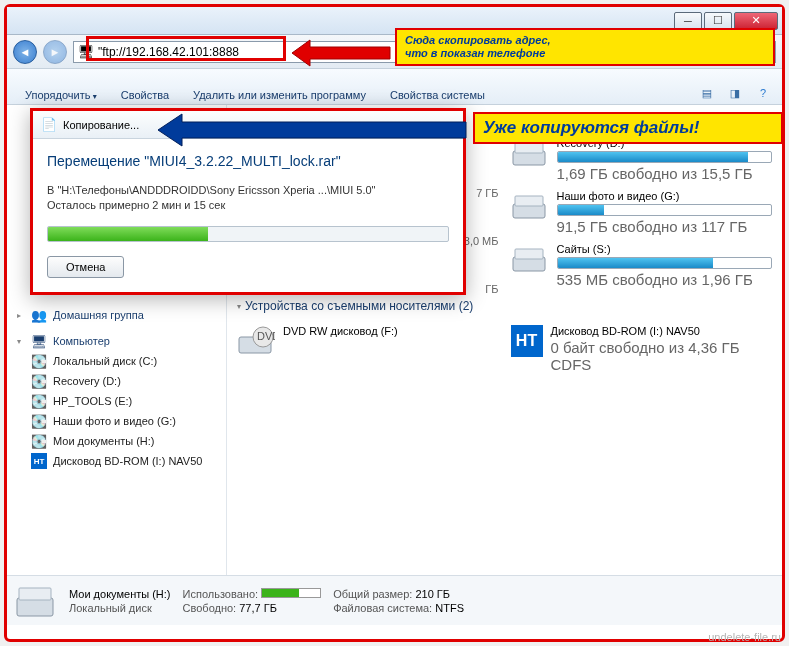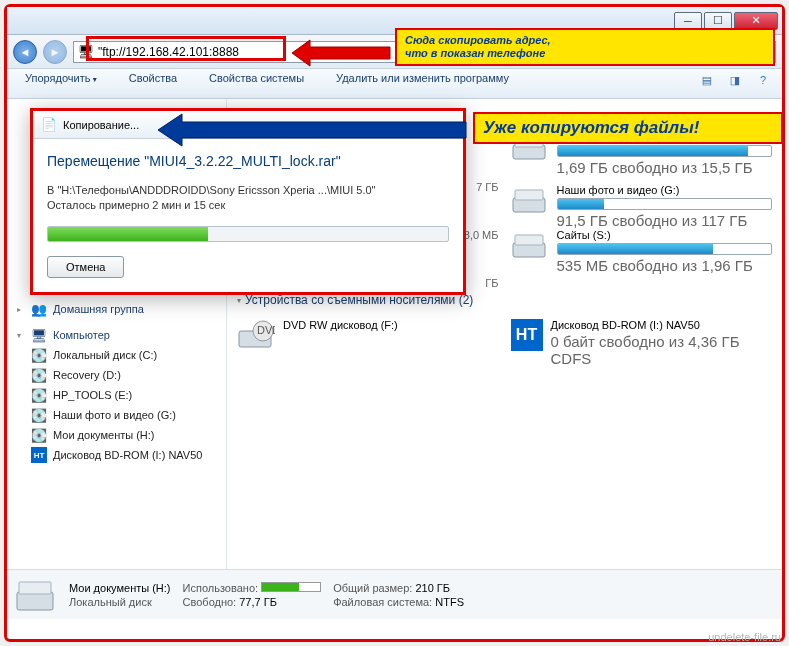--- a/index.html
+++ b/index.html
@@ -7,21 +7,21 @@
 .frame{position:absolute;top:4px;left:4px;right:4px;bottom:4px;border:3px solid #e00000;border-radius:6px;background:#fff}
 .titlebar{height:28px;background:linear-gradient(#eaf2fb,#d5e4f3);border-bottom:1px solid #a9b8c8;display:flex;align-items:center;justify-content:flex-end;padding:0 4px;gap:2px}
 .winbtn{width:28px;height:18px;border:1px solid #5a6a7a;border-radius:2px;display:flex;align-items:center;justify-content:center;color:#333;background:linear-gradient(#f6f9fc,#d9e4ee)}
 .winbtn.close{background:linear-gradient(#e67,#c23);color:#fff;width:44px}
 .addrbar{height:34px;background:linear-gradient(#f4f7fa,#e3ebf3);display:flex;align-items:center;padding:0 6px;gap:6px;border-bottom:1px solid #c5d1dc}
 .navbtn{width:24px;height:24px;border-radius:50%;background:radial-gradient(#7fb4e8,#3a7ed0);border:1px solid #2a5f9e;display:flex;align-items:center;justify-content:center;color:#fff}
 .addrfield{flex:0 0 560px;height:22px;border:1px solid #8a9aab;background:#fff;display:flex;align-items:center;padding:0 4px;gap:4px}
 .addrfield input{border:0;outline:0;flex:1;font-size:12px}
 .addr-highlight{position:absolute;top:36px;left:86px;width:200px;height:25px;border:3px solid #e00000}
 .searchfield{flex:1;height:22px;border:1px solid #8a9aab;background:#fff;display:flex;align-items:center;padding:0 4px;color:#888}
-.toolbar{height:30px;background:linear-gradient(#f7fbff,#e5eef7);border-bottom:1px solid #c5d1dc;display:flex;align-items:flex-start;padding:0 8px;gap:12px}
+.toolbar{height:36px;background:linear-gradient(#f7fbff,#e5eef7);border-bottom:1px solid #c5d1dc;display:flex;align-items:flex-end;padding:0 8px;gap:4px}
 .tbtn{padding:3px 10px;color:#1a3e6e;border-radius:2px}
 .tbtn.drop::after{content:" ▾";font-size:8px}
 .tool-right{margin-left:auto;display:flex;gap:6px}
 .iconbtn{width:22px;height:22px;display:flex;align-items:center;justify-content:center;color:#3a6ea5}
 .body{display:flex;height:470px}
 .sidebar{width:220px;border-right:1px solid #e0e6ec;padding:4px 0;overflow:hidden}
 .side-item{display:flex;align-items:center;gap:6px;padding:2px 8px 2px 24px;color:#222;white-space:nowrap}
 .side-item.header{font-weight:400;padding-left:10px;margin-top:6px;color:#1a3e6e}
 .side-item.header::before{content:"▸";font-size:8px;margin-right:4px;color:#888}
 .side-item.header.exp::before{content:"▾"}
@@ -80,22 +80,22 @@
       <span style="color:#3a6ea5">↻</span>
     </div>
     <div class="searchfield">
       <span>Поиск</span>
     </div>
   </div>
 
   <div class="toolbar">
     <div class="tbtn drop">Упорядочить</div>
     <div class="tbtn">Свойства</div>
+    <div class="tbtn">Удалить или изменить программу</div>
     <div class="tbtn">Свойства системы</div>
-    <div class="tbtn">Удалить или изменить программу</div>
     <div class="tool-right">
       <div class="iconbtn">▤</div>
       <div class="iconbtn">◨</div>
       <div class="iconbtn" style="color:#2a7ad0">?</div>
     </div>
   </div>
 
   <div class="body">
     <div class="sidebar">
       <div style="height:150px"></div>
@@ -169,21 +169,21 @@
                 <rect x="4" y="6" width="28" height="10" rx="1" fill="#e8edf2" stroke="#a5b3c0"></rect>
               </svg>
             <div class="drv-info">
                 <div class="drv-name">Наши фото и видео (G:)</div>
                 <div class="drv-bar">
                   <div class="drv-fill" style="width:22%"></div>
                 </div>
                 <div class="drv-sub">91,5 ГБ свободно из 117 ГБ</div>
               </div>
           </div>
-          <div class="drive" style="margin-top:0">
+          <div class="drive" style="margin-top:8px">
             <svg class="hdd-svg">
                 <rect x="2" y="14" width="32" height="14" rx="2" fill="#d5dde5" stroke="#8a97a5"></rect>
                 <rect x="4" y="6" width="28" height="10" rx="1" fill="#e8edf2" stroke="#a5b3c0"></rect>
               </svg>
             <div class="drv-info">
                 <div class="drv-name">Сайты (S:)</div>
                 <div class="drv-bar">
                   <div class="drv-fill" style="width:73%"></div>
                 </div>
                 <div class="drv-sub">535 МБ свободно из 1,96 ГБ</div>

